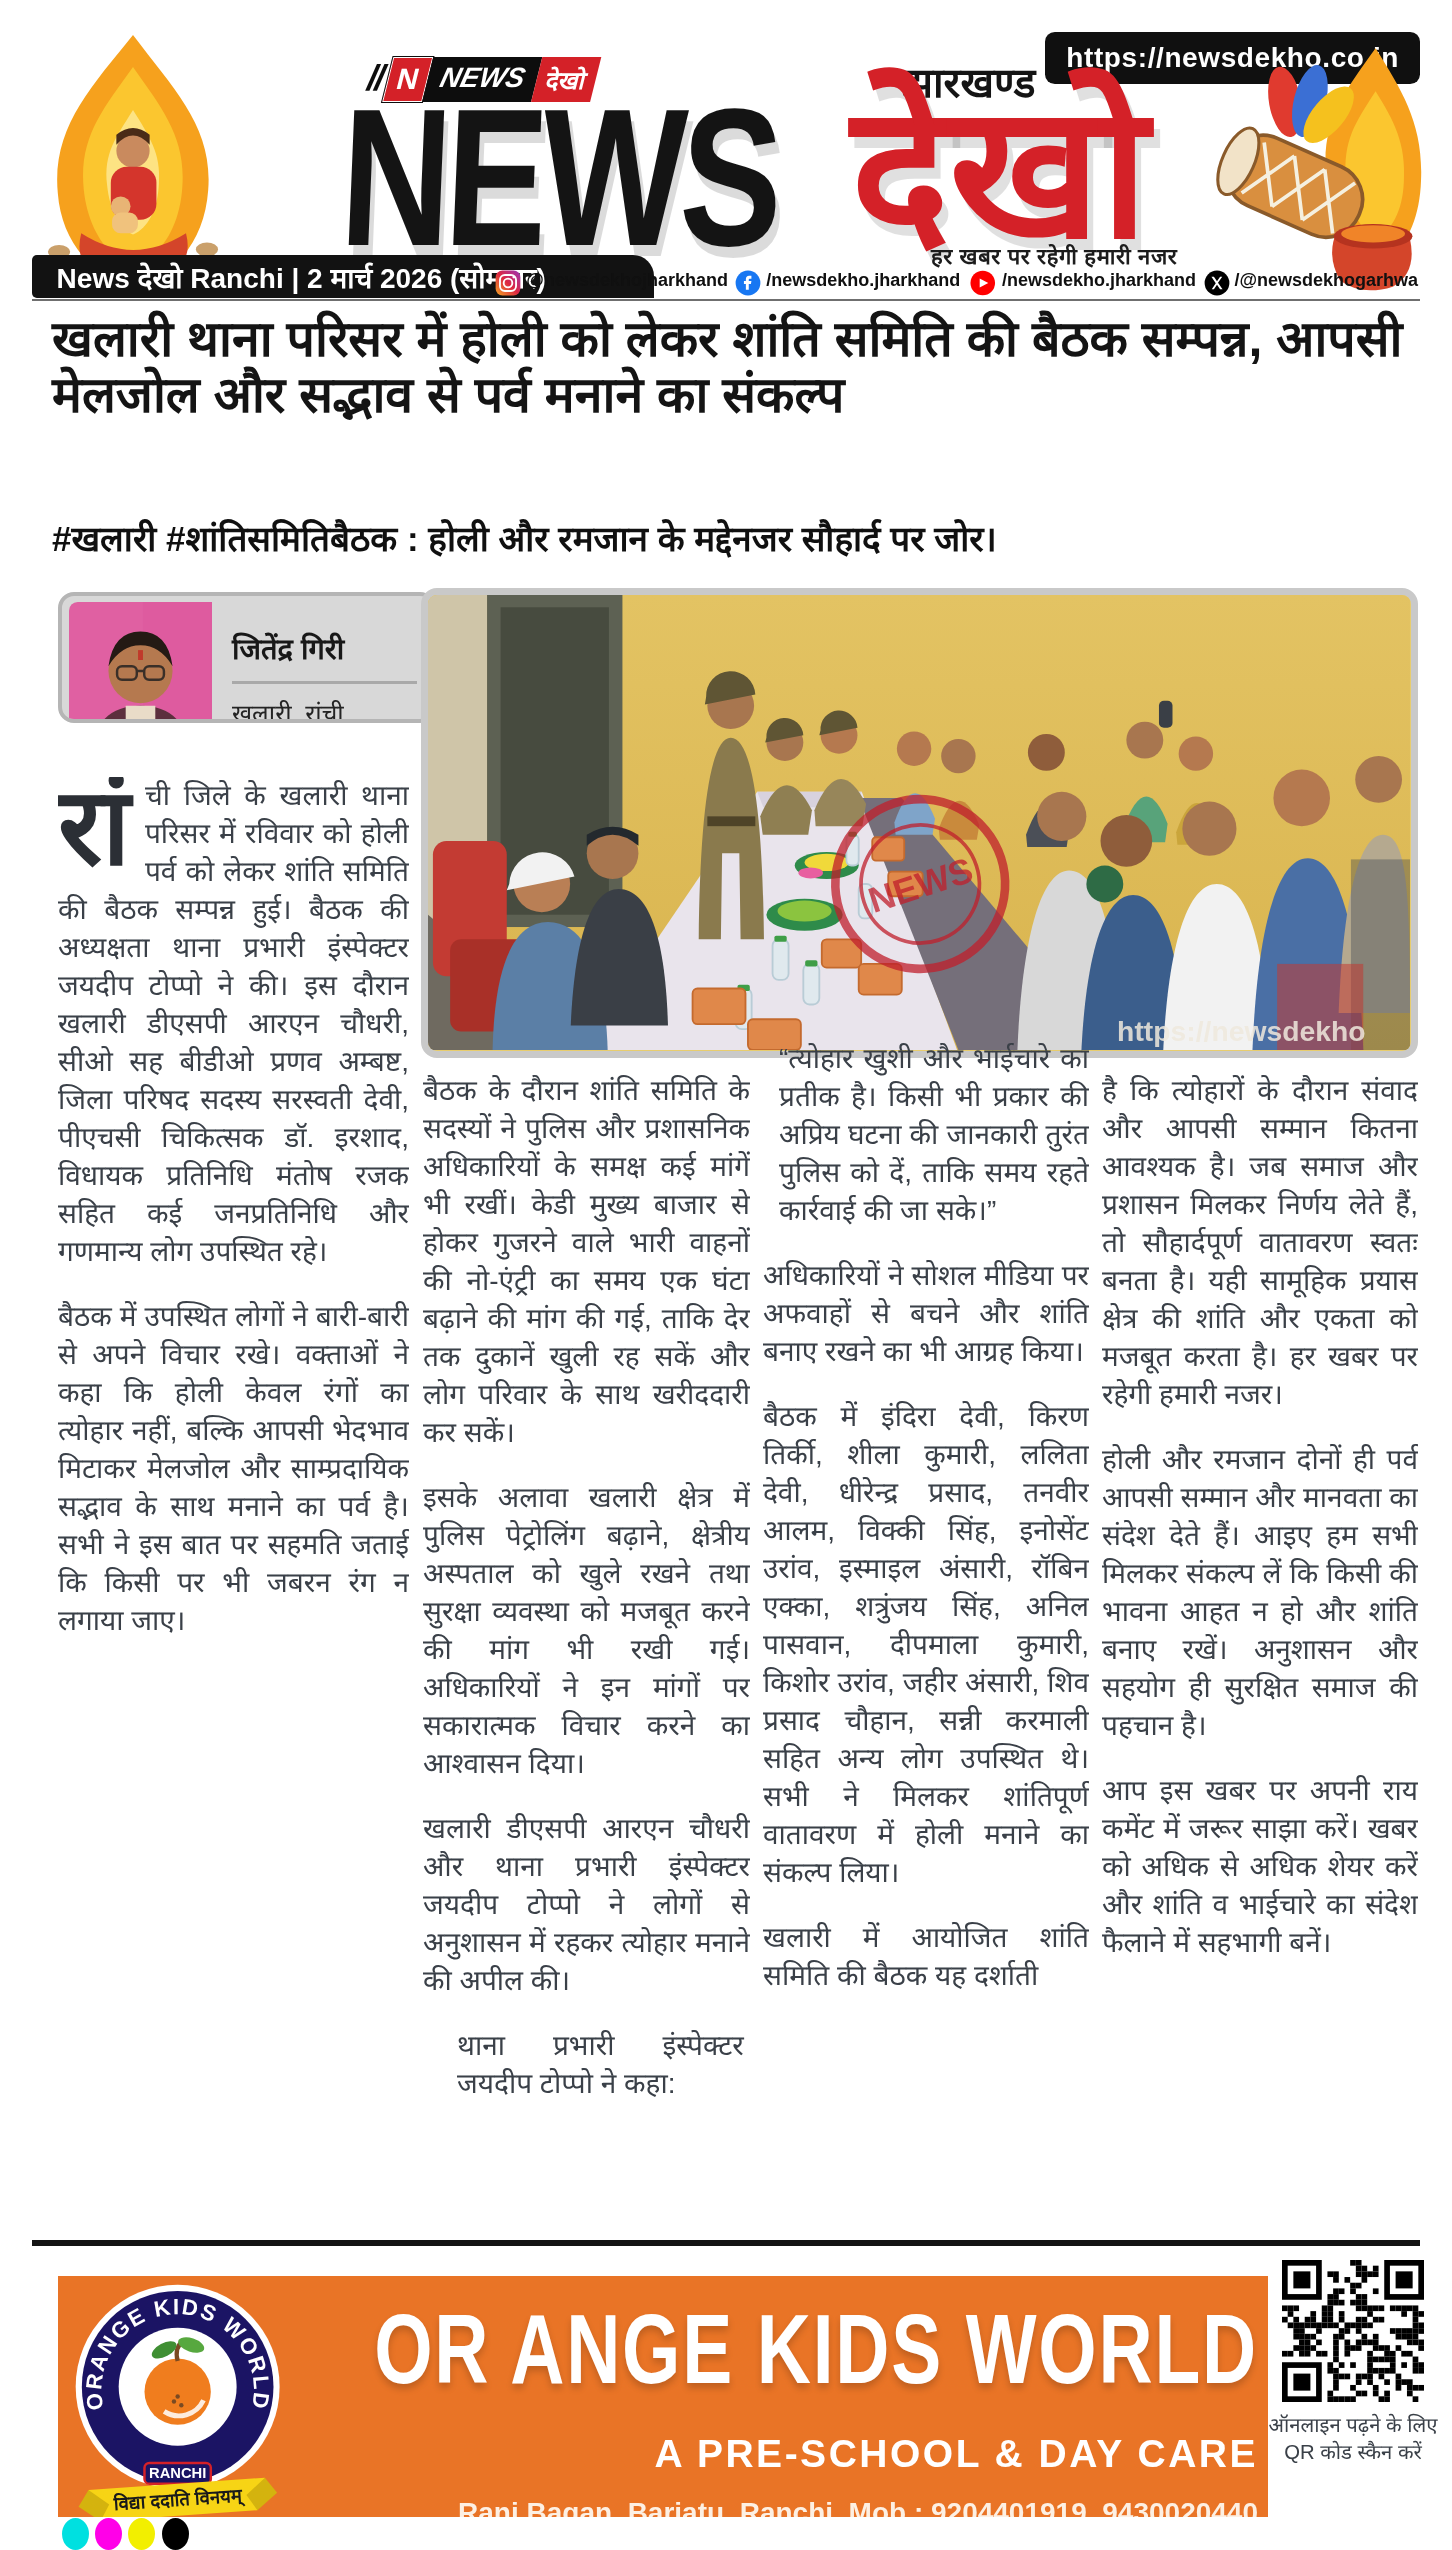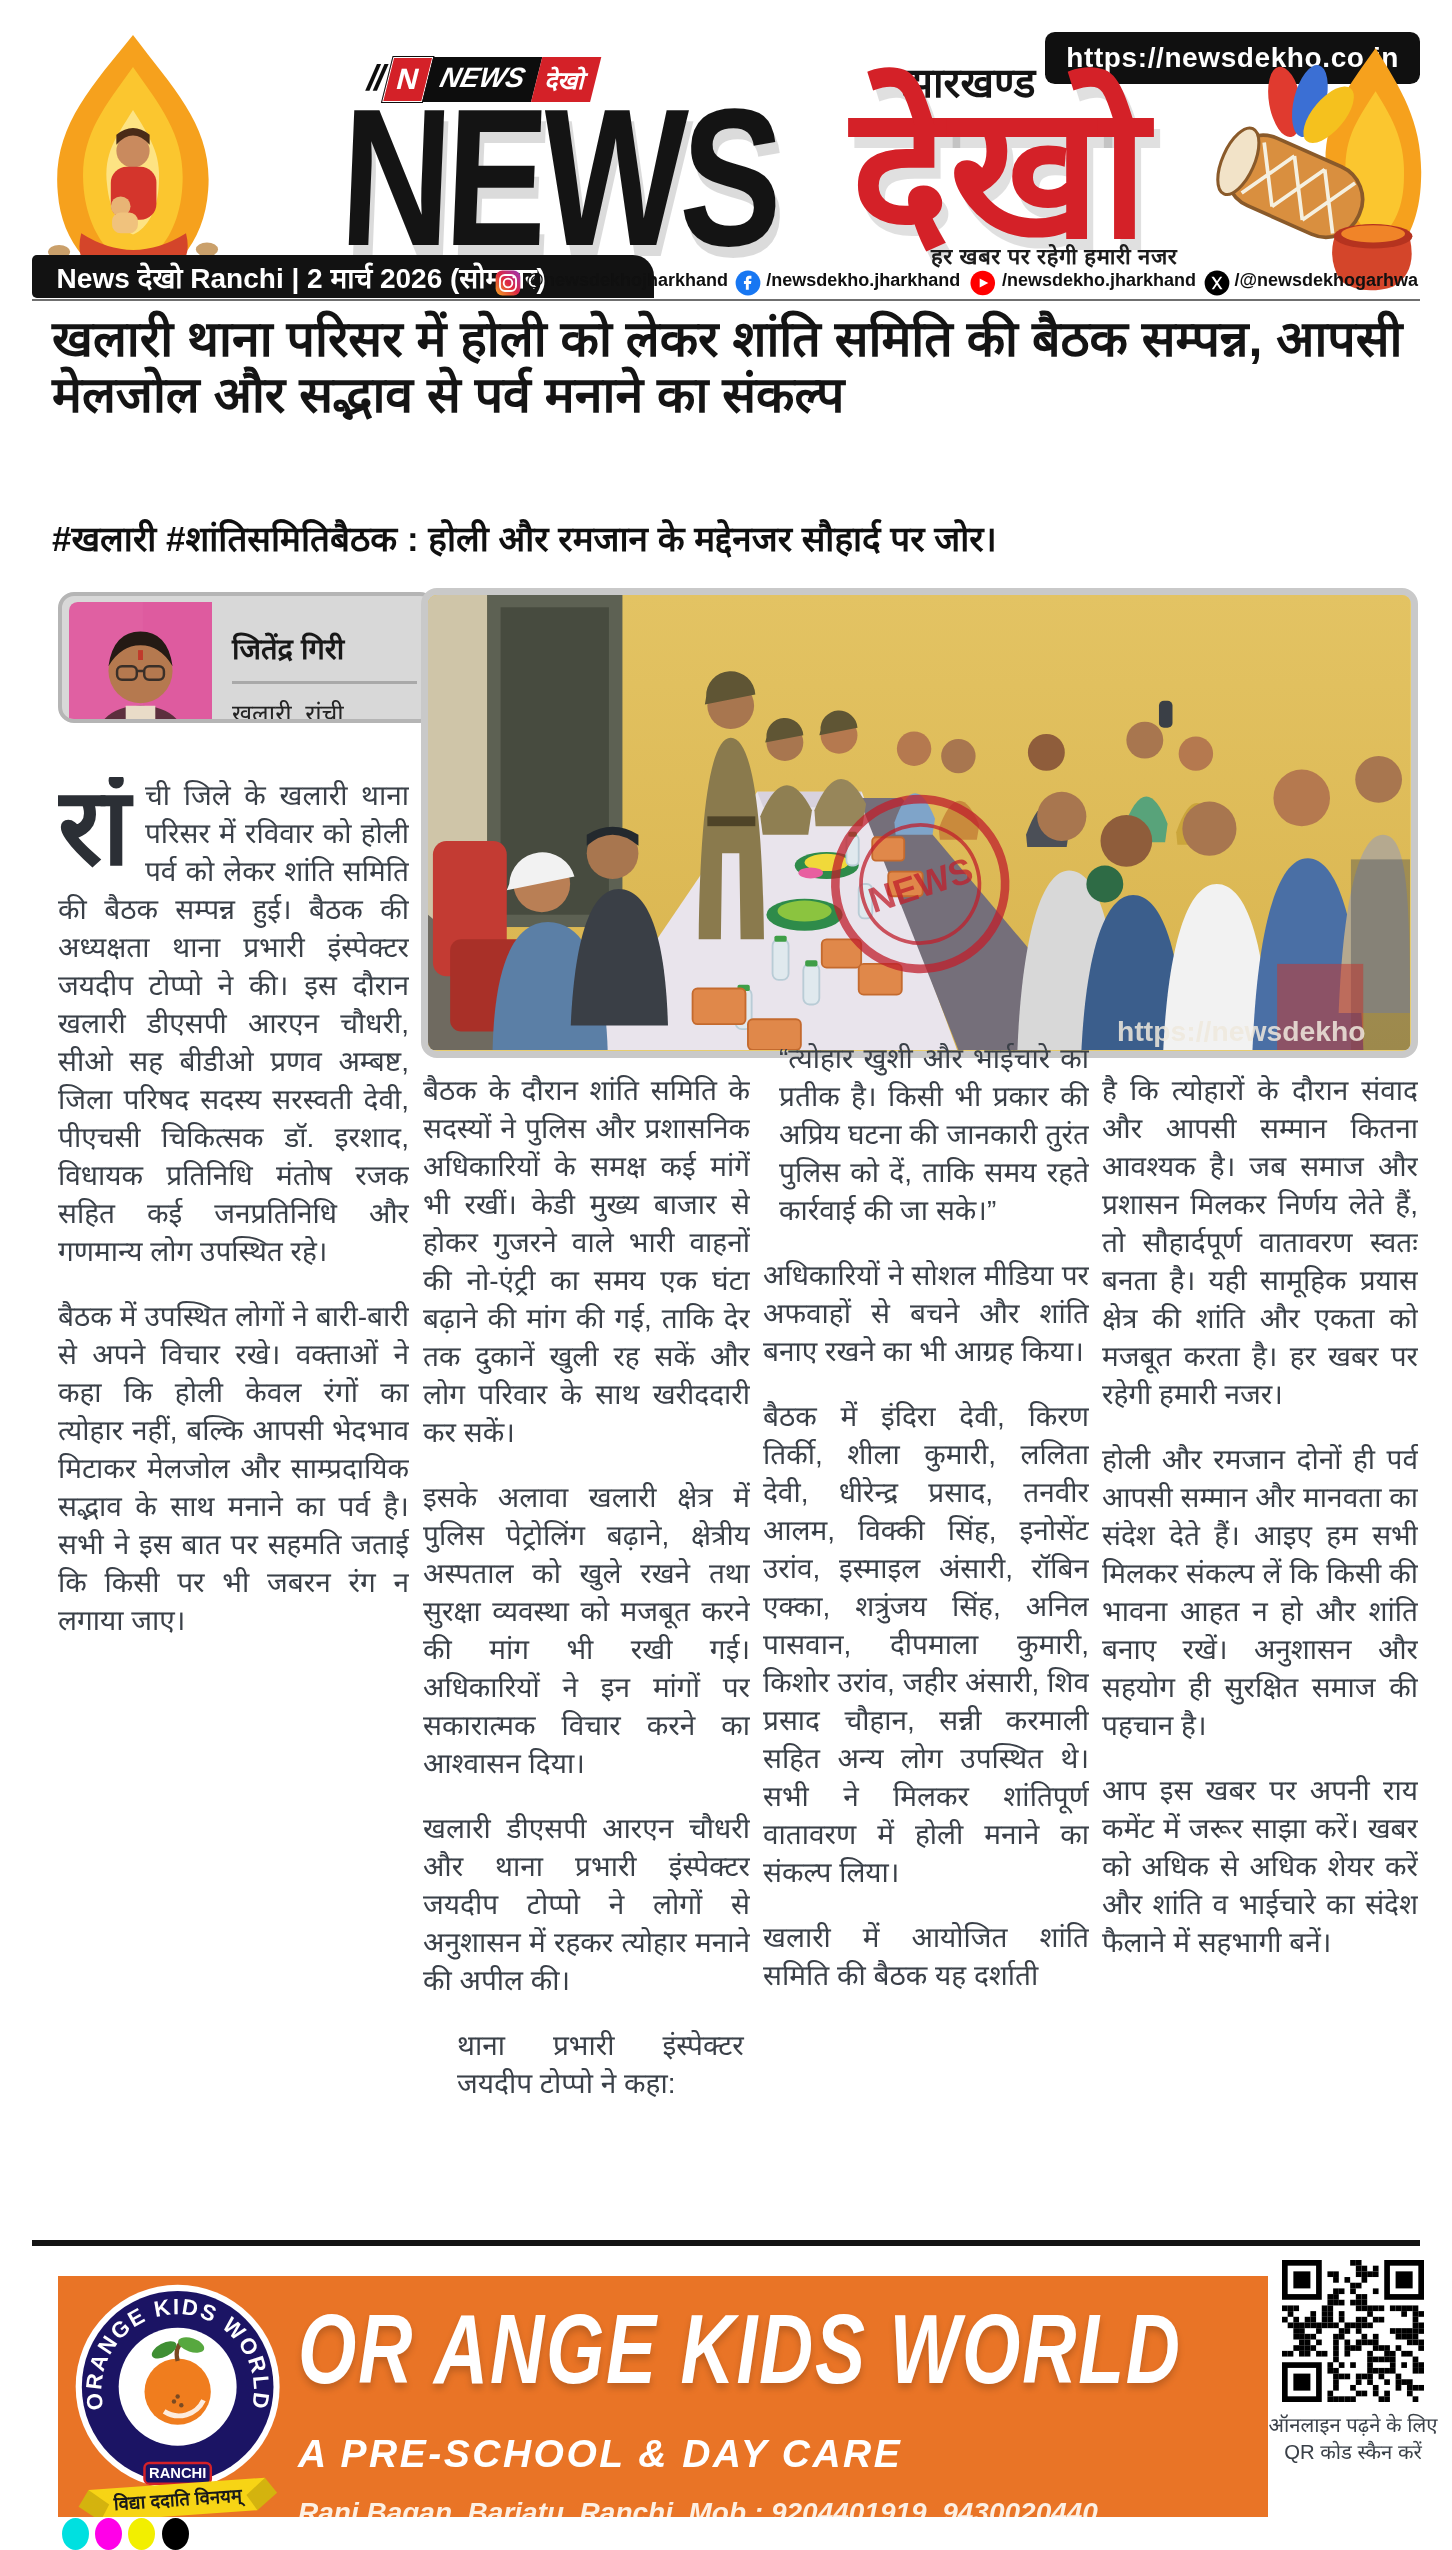--- a/index.html
+++ b/index.html
@@ -63,21 +63,21 @@
   .col-3{left:763px;top:1040px;width:326px;height:1120px;}
   .col-4{left:1102px;top:1072px;width:316px;height:1120px;}
   .dropcap{float:left;font-size:108px;line-height:90px;font-weight:700;color:#2b2f35;margin:4.9px 14.8px 0 0;}
   .quote-para{padding-left:16px;}
   .leadin-para{padding-left:34px;padding-right:6.2px;}
 
   
   .bottom-rule{position:absolute;left:32px;top:2240px;width:1388px;height:6.2px;background:#141414;}
   .ad{position:absolute;left:58px;top:2276px;width:1210px;height:241px;background:#e97426;overflow:hidden;}
   .ad-logo{position:absolute;left:13.5px;top:4.9px;}
-  .ad-text{position:absolute;left:240px;top:0;width:960px;height:241px;text-align:left;color:#fff;font-style:italic;}
+  .ad-text{position:absolute;left:240px;top:0;width:960px;height:241px;text-align:right;color:#fff;}
   .ad-title{margin-top:16px;font-size:75px;font-weight:800;letter-spacing:1.8px;transform:scaleY(1.32);
             transform-origin:center top;white-space:nowrap;text-shadow:0 3.7px 6.2px rgba(0,0,0,.18);}
   .ad-sub{margin-top:54px;font-size:39px;font-weight:800;letter-spacing:2.5px;}
   .ad-addr{margin-top:21px;font-size:28px;font-weight:600;color:#fdf0e3;}
   .qr-block{position:absolute;left:1265px;top:2260px;width:176px;}
   .qr-caption{margin-top:9.8px;font-size:20.3px;line-height:27px;color:#3a4048;text-align:center;}
 
   
   .dots{position:absolute;left:62px;top:2518px;display:flex;gap:6.2px;}
   .dot{width:27px;height:32px;border-radius:50%;}

